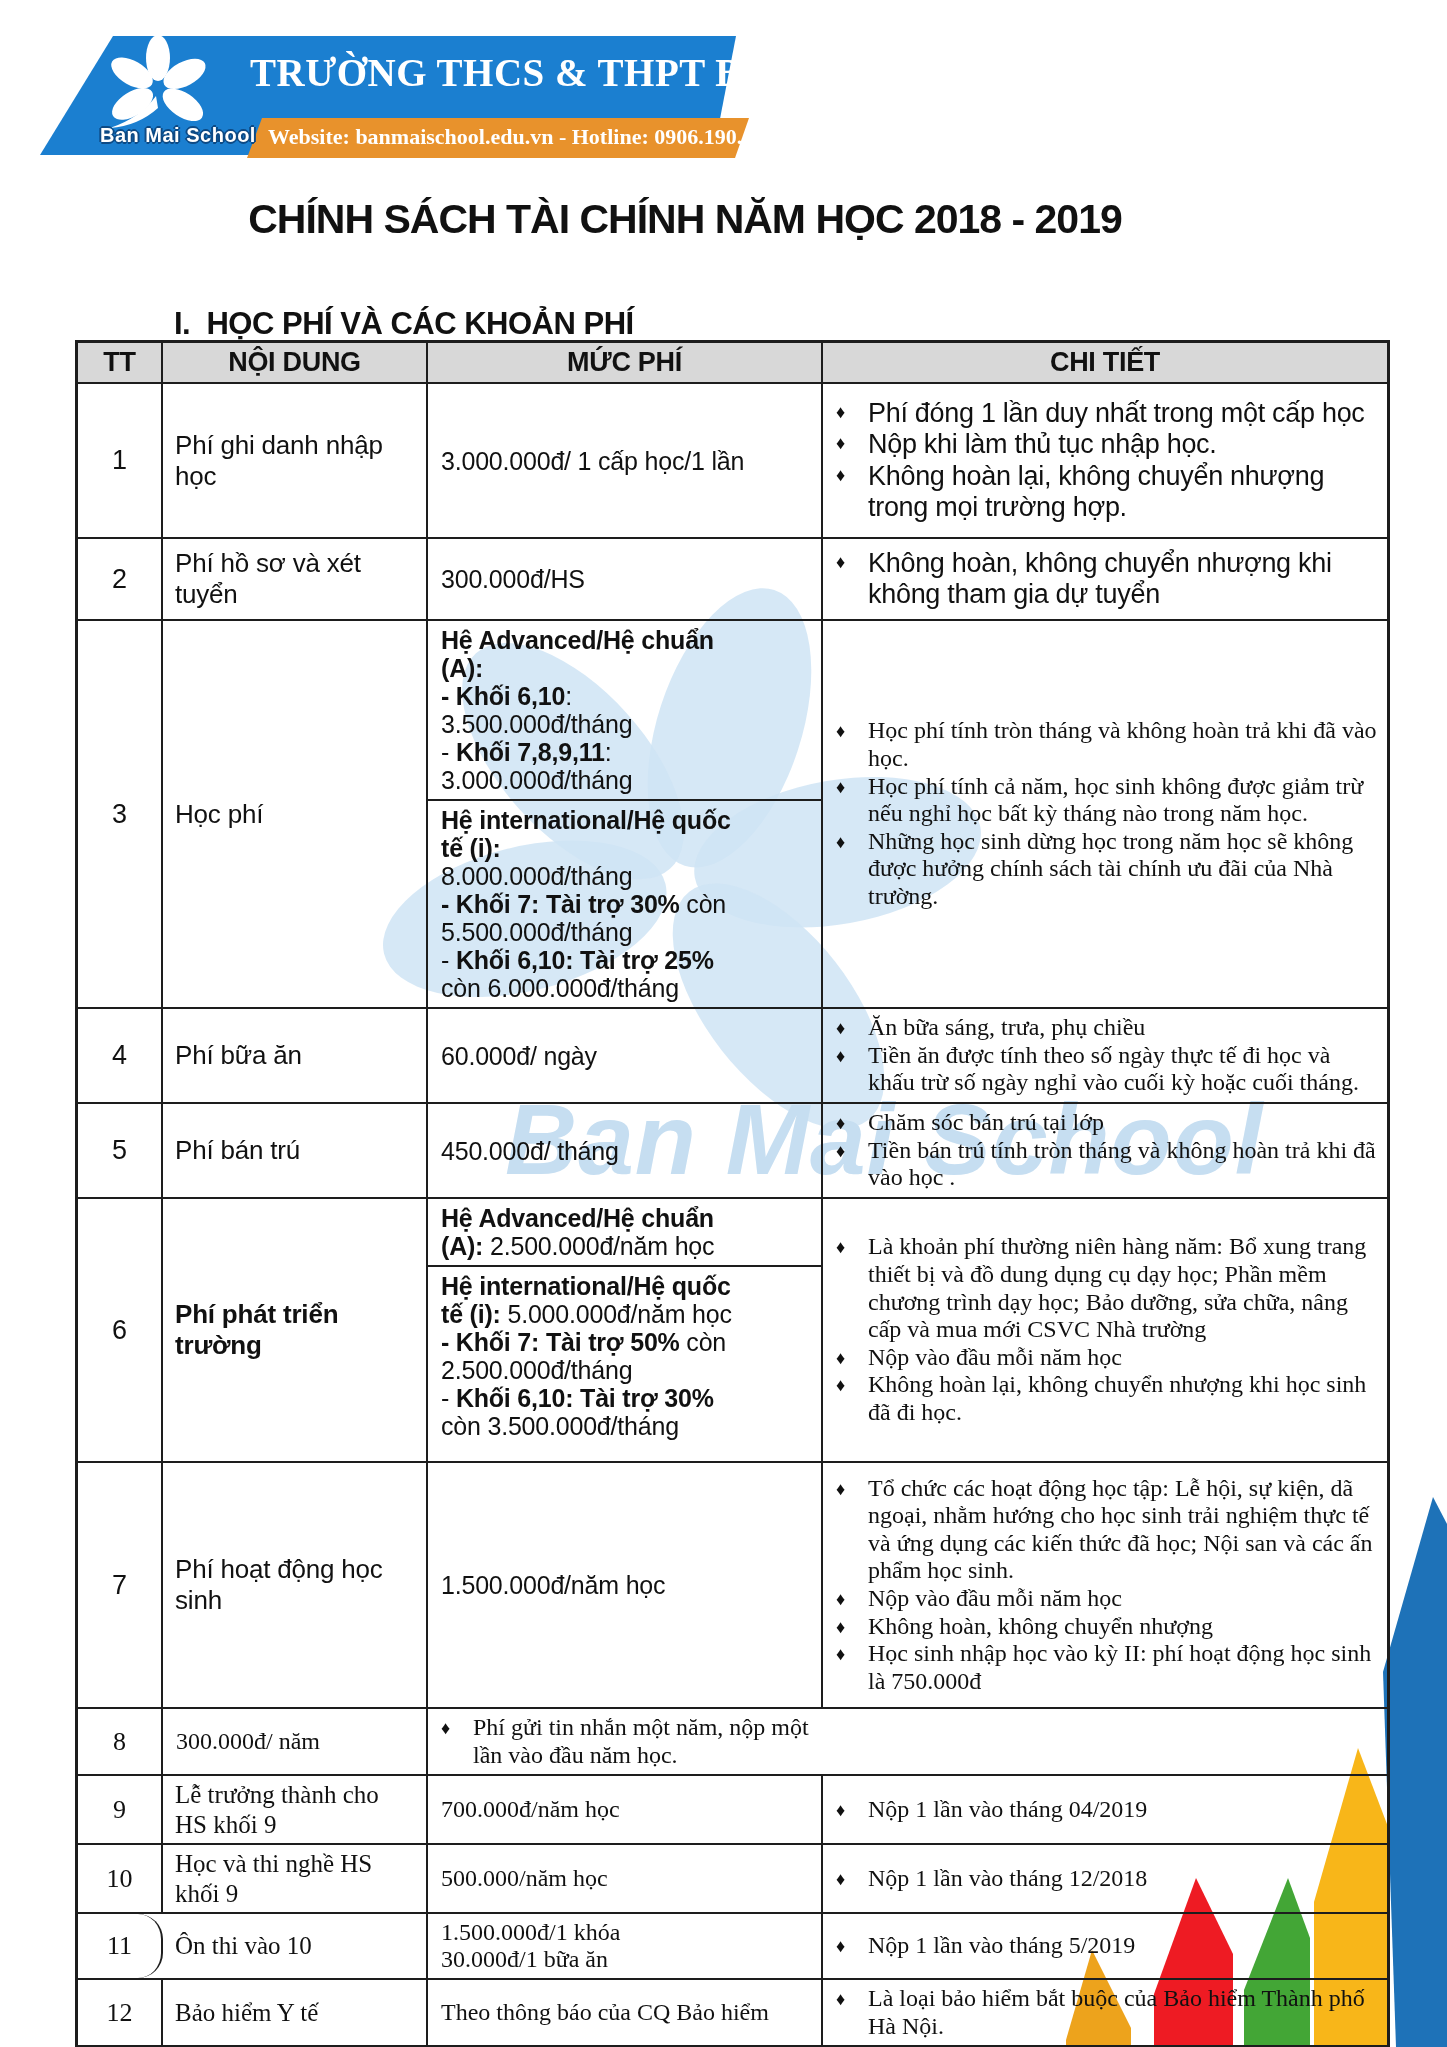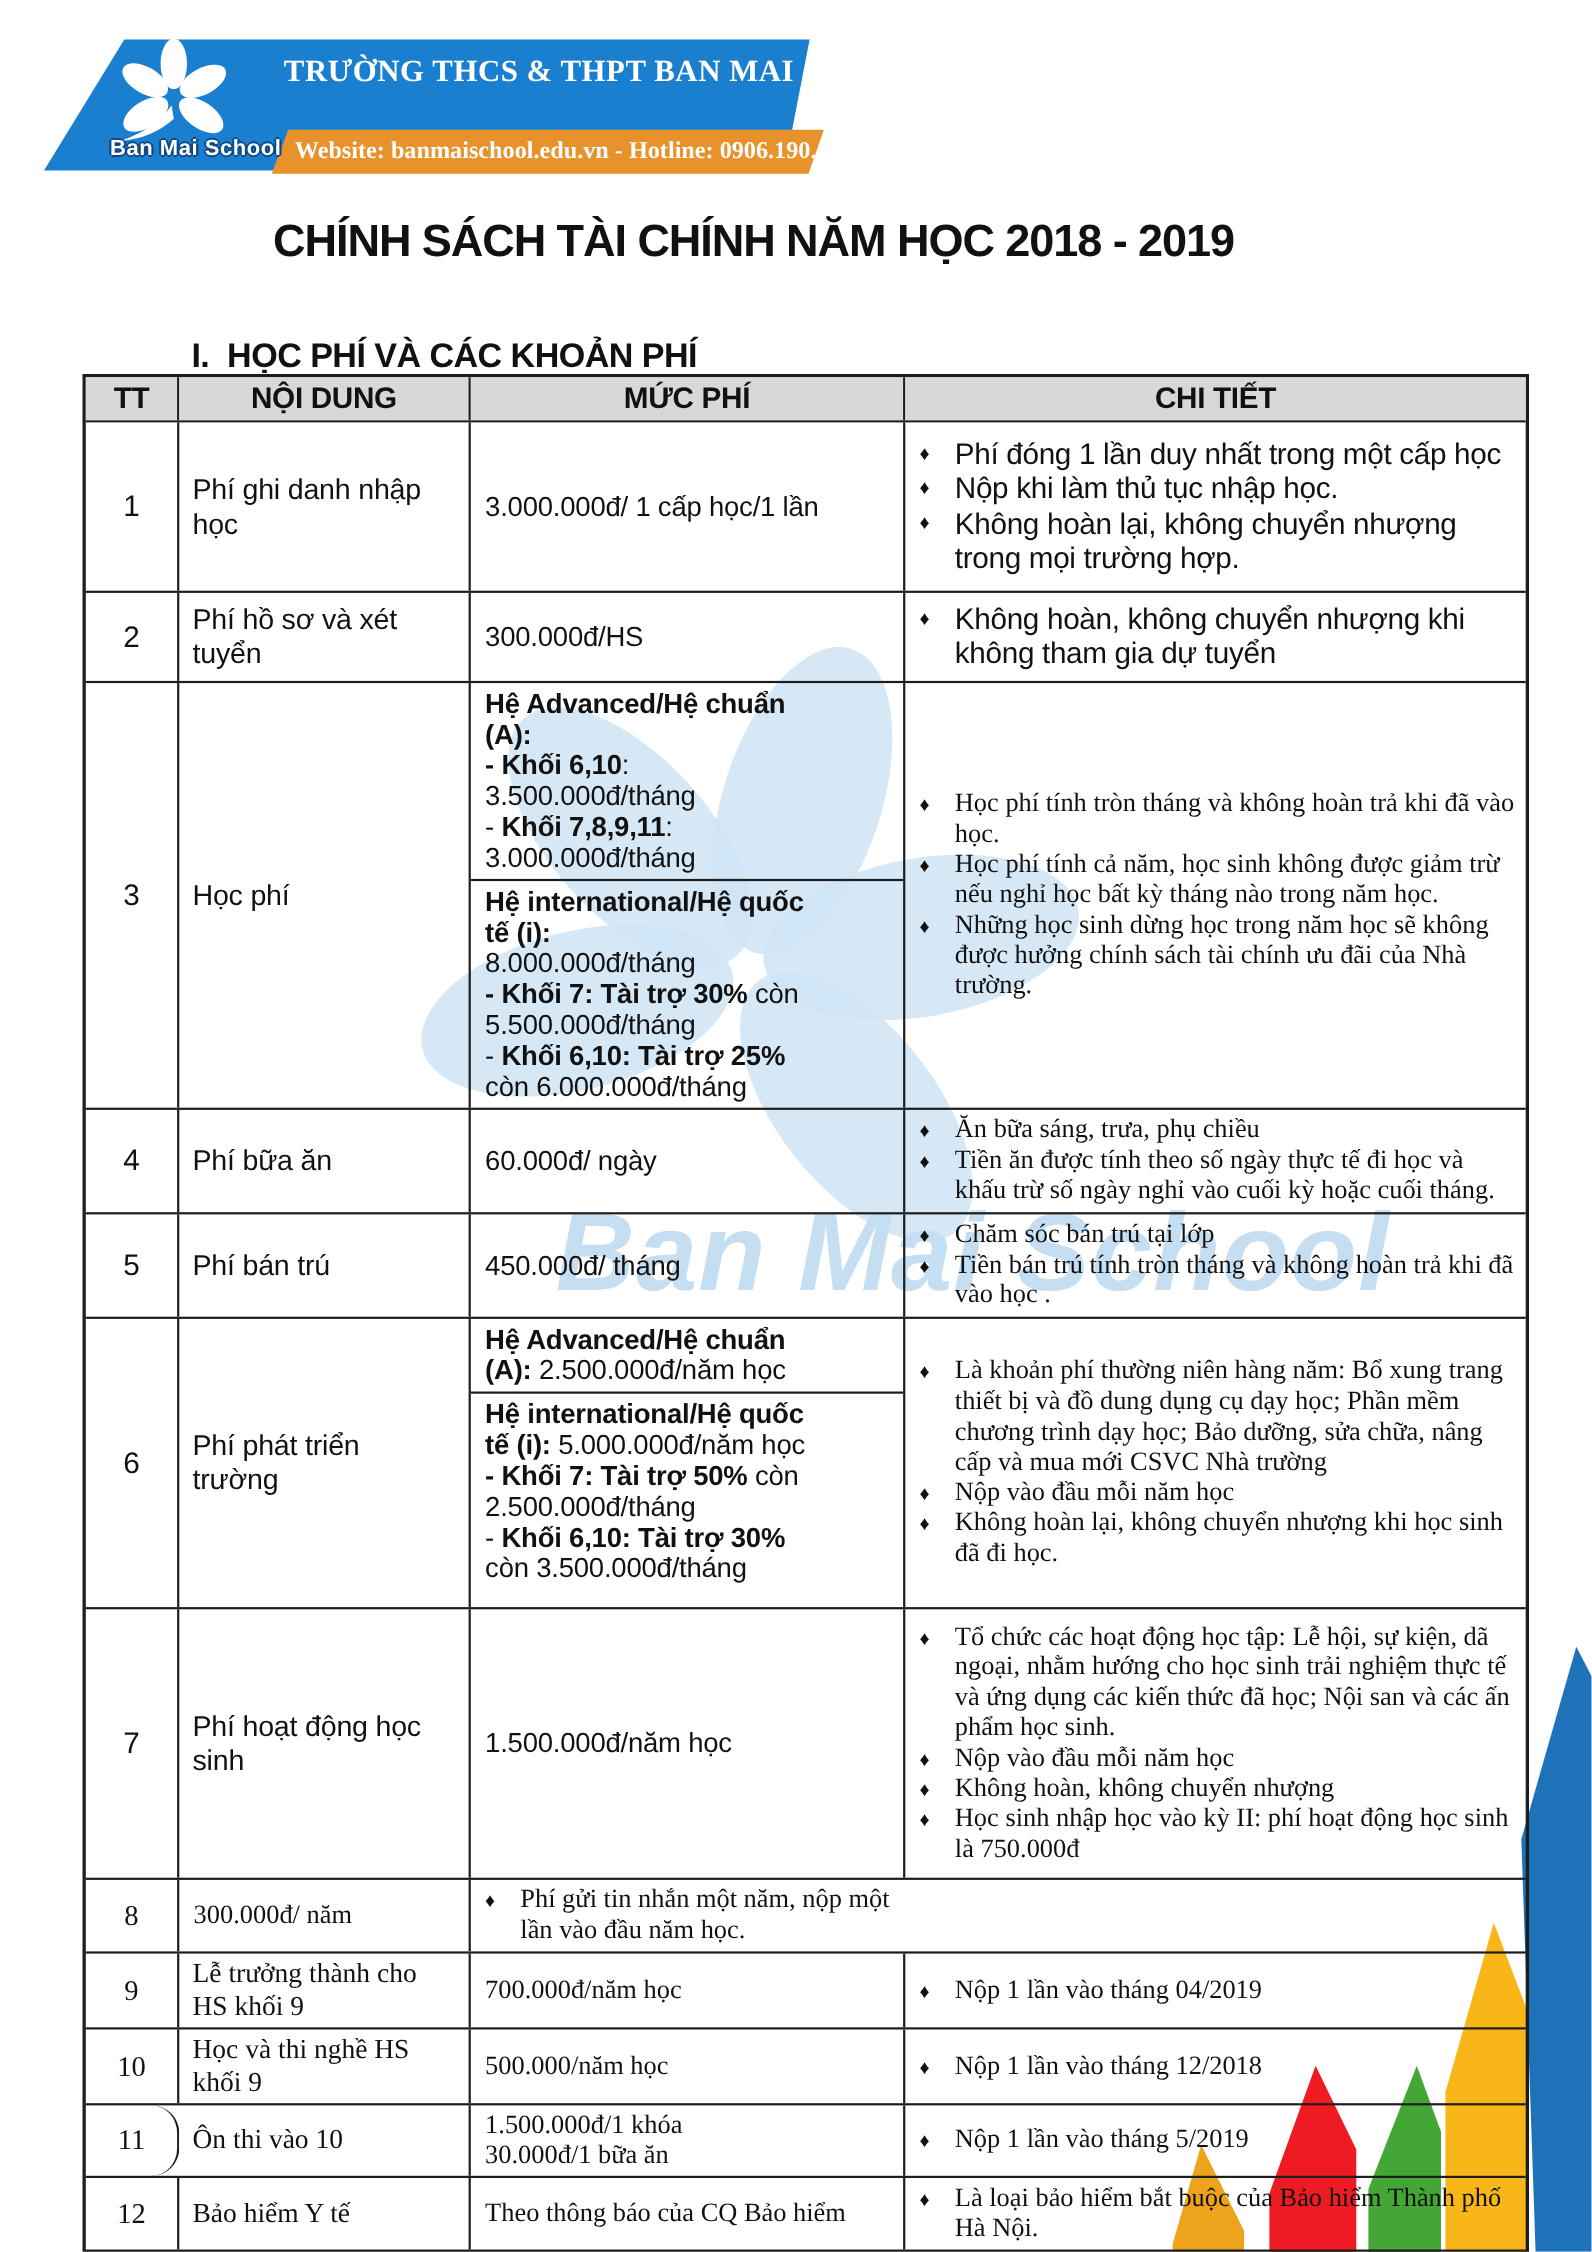--- a/index.html
+++ b/index.html
@@ -12,21 +12,21 @@
     position:absolute;left:505px;top:1082px;z-index:1;
     font-family:"Liberation Sans","DejaVu Sans",sans-serif;
     font-weight:bold;font-style:italic;font-size:100px;letter-spacing:1px;
     color:#c6def1;white-space:nowrap;
   }
   .content{position:absolute;left:0;top:0;width:1447px;height:2047px;z-index:2;}
   
   .school-name{
     position:absolute;left:250px;top:50px;width:480px;text-align:center;
     font-family:"Liberation Serif","DejaVu Serif",serif;font-weight:bold;
-    font-size:28px;color:#ffffff;letter-spacing:0.5px;white-space:nowrap;
+    font-size:39px;color:#ffffff;letter-spacing:0.5px;white-space:nowrap;
   }
   .website-line{
     position:absolute;left:268px;top:124px;width:470px;text-align:center;
     font-family:"Liberation Serif","DejaVu Serif",serif;font-weight:bold;
     font-size:22px;color:#ffffff;white-space:nowrap;
   }
   .logo-text{
     position:absolute;left:100px;top:124px;width:160px;
     font-weight:bold;font-size:20px;color:#ffffff;letter-spacing:0.5px;white-space:nowrap;
     text-shadow:-2px 0 #0d4a85,2px 0 #0d4a85,0 -2px #0d4a85,0 2px #0d4a85,1px 1px #0d4a85,-1px -1px #0d4a85;
@@ -244,21 +244,21 @@
             <div class="dtx" style="flex: 1 1 0%;">Chăm sóc bán trú tại lớp</div>
           </div>
           <div class="detail">
             <div class="blt">♦</div>
             <div class="dtx" style="flex: 1 1 0%;">Tiền bán trú tính tròn tháng và không hoàn trả khi đã vào học .</div>
           </div>
         </div>
       </div>
       <div class="t-row row-sans">
         <div class="cell cell-tt" style="min-height: 262px;">6</div>
-        <div class="cell cell-nd" style="min-height: 262px;">
+        <div class="cell cell-nd" style="min-height: 262px; font-weight: bold;">
           <div class="">Phí phát triển trường</div>
         </div>
         <div class="cell cell-mp multi" style="min-height: 262px;">
           <div class="sec">
             <div class="fee-line"><span class="b">Hệ Advanced/Hệ chuẩn</span></div>
             <div class="fee-line"><span class="b">(A):</span><span> 2.500.000đ/năm học</span></div>
           </div>
           <div class="sec">
             <div class="fee-line"><span class="b">Hệ international/Hệ quốc</span></div>
             <div class="fee-line"><span class="b">tế (i):</span><span> 5.000.000đ/năm học</span></div>

